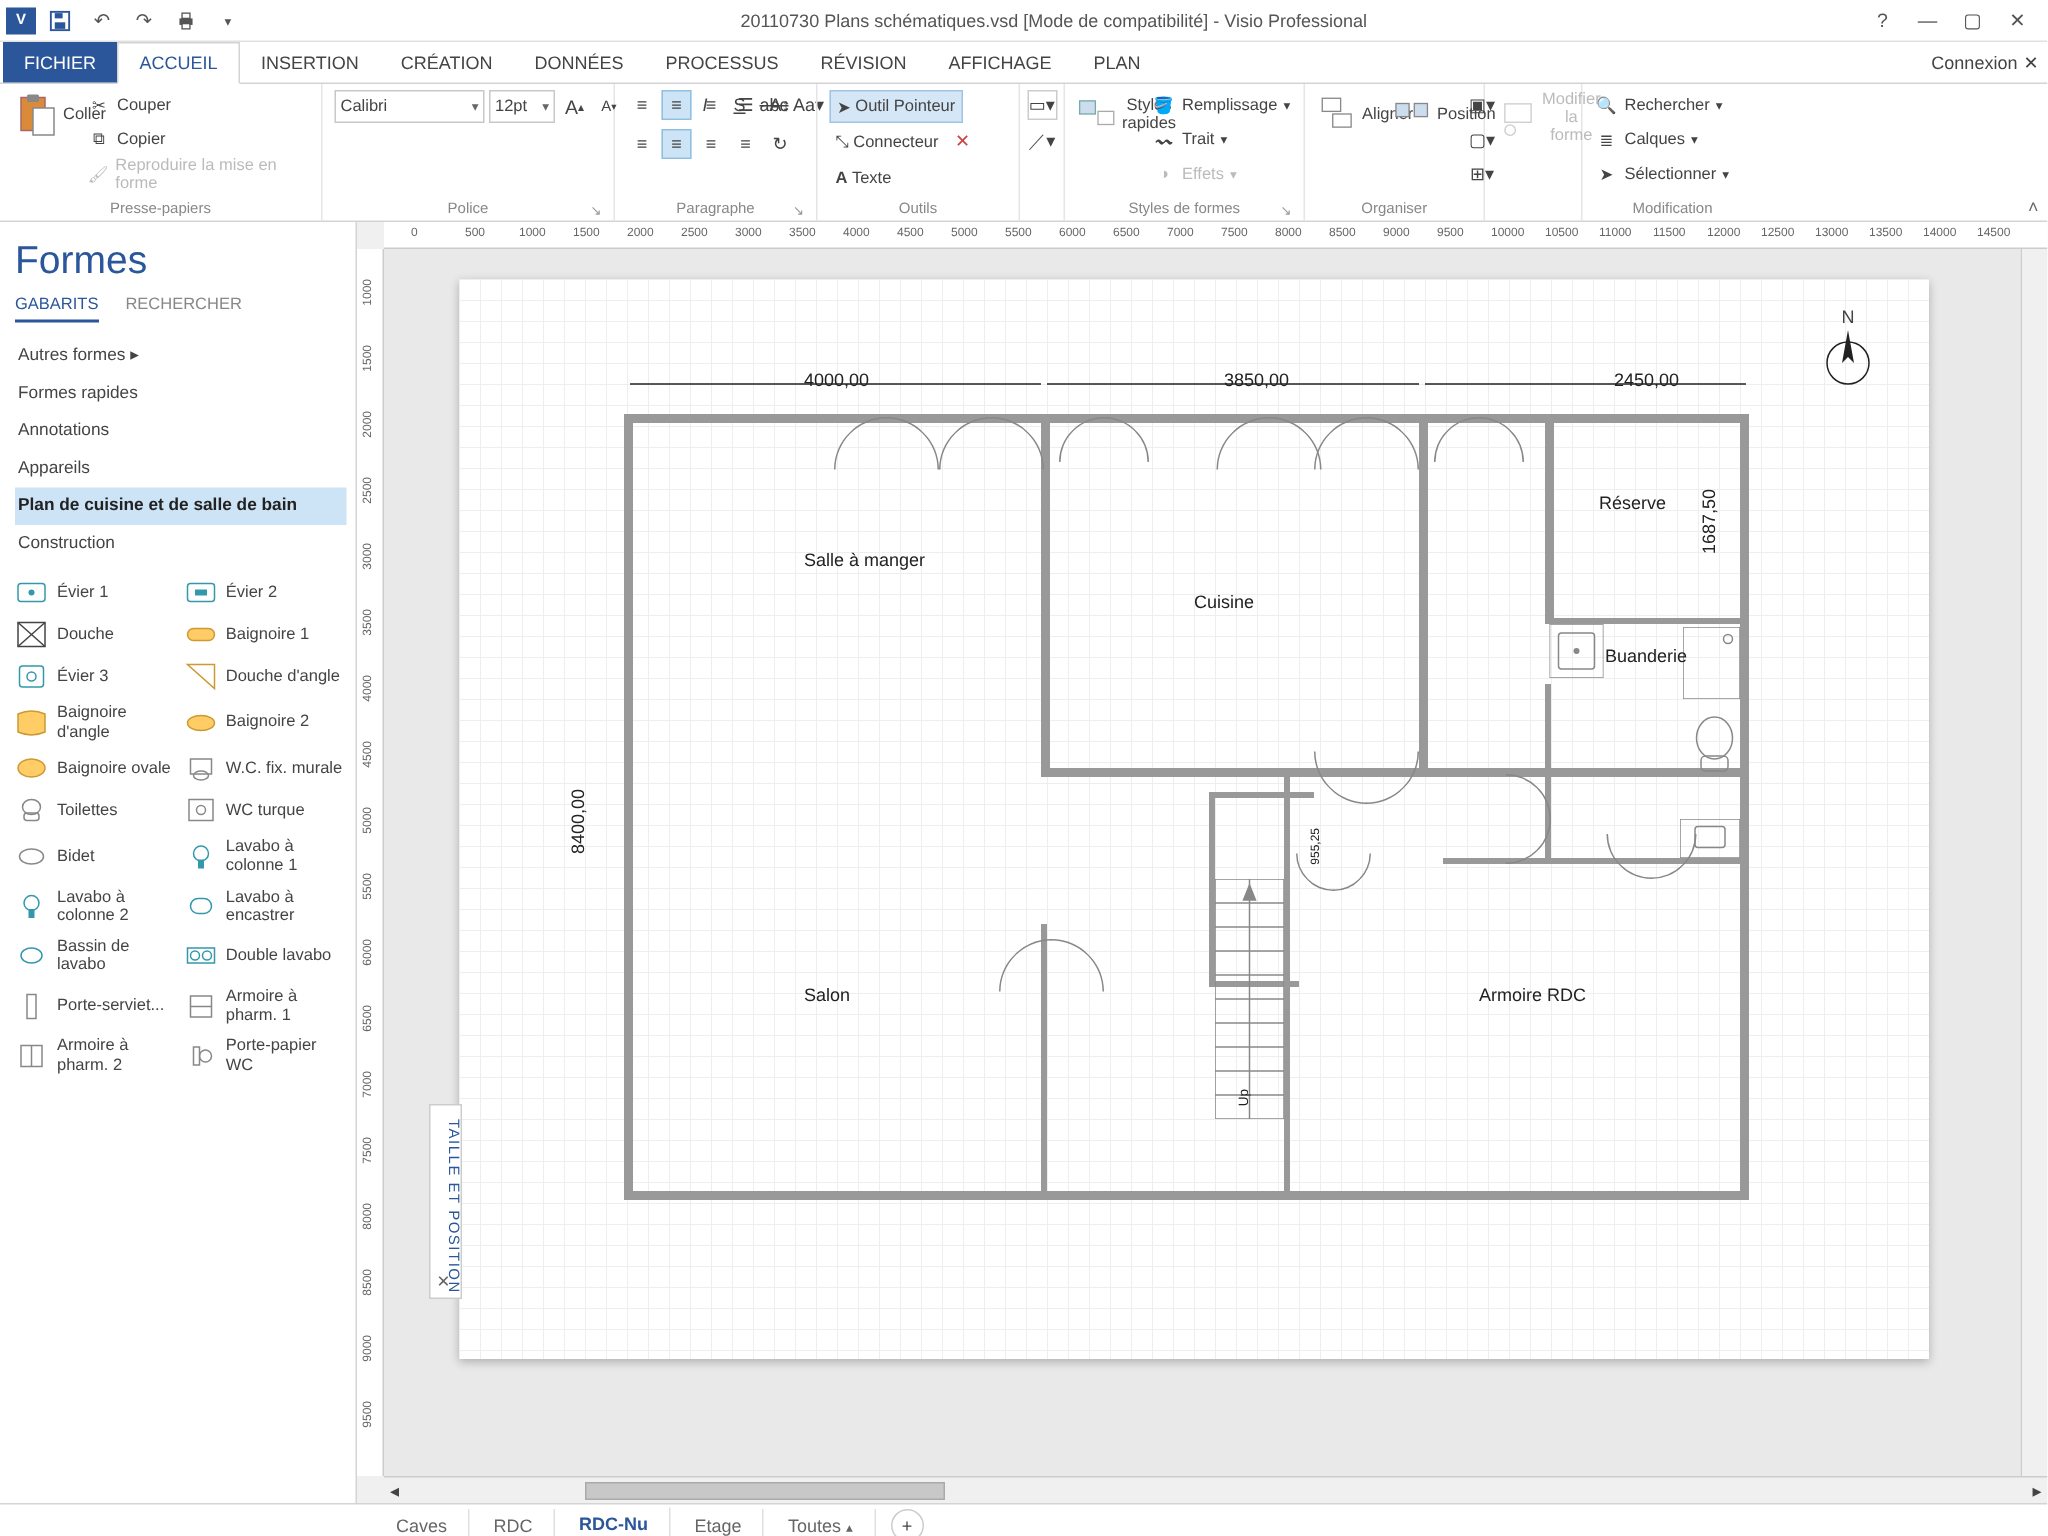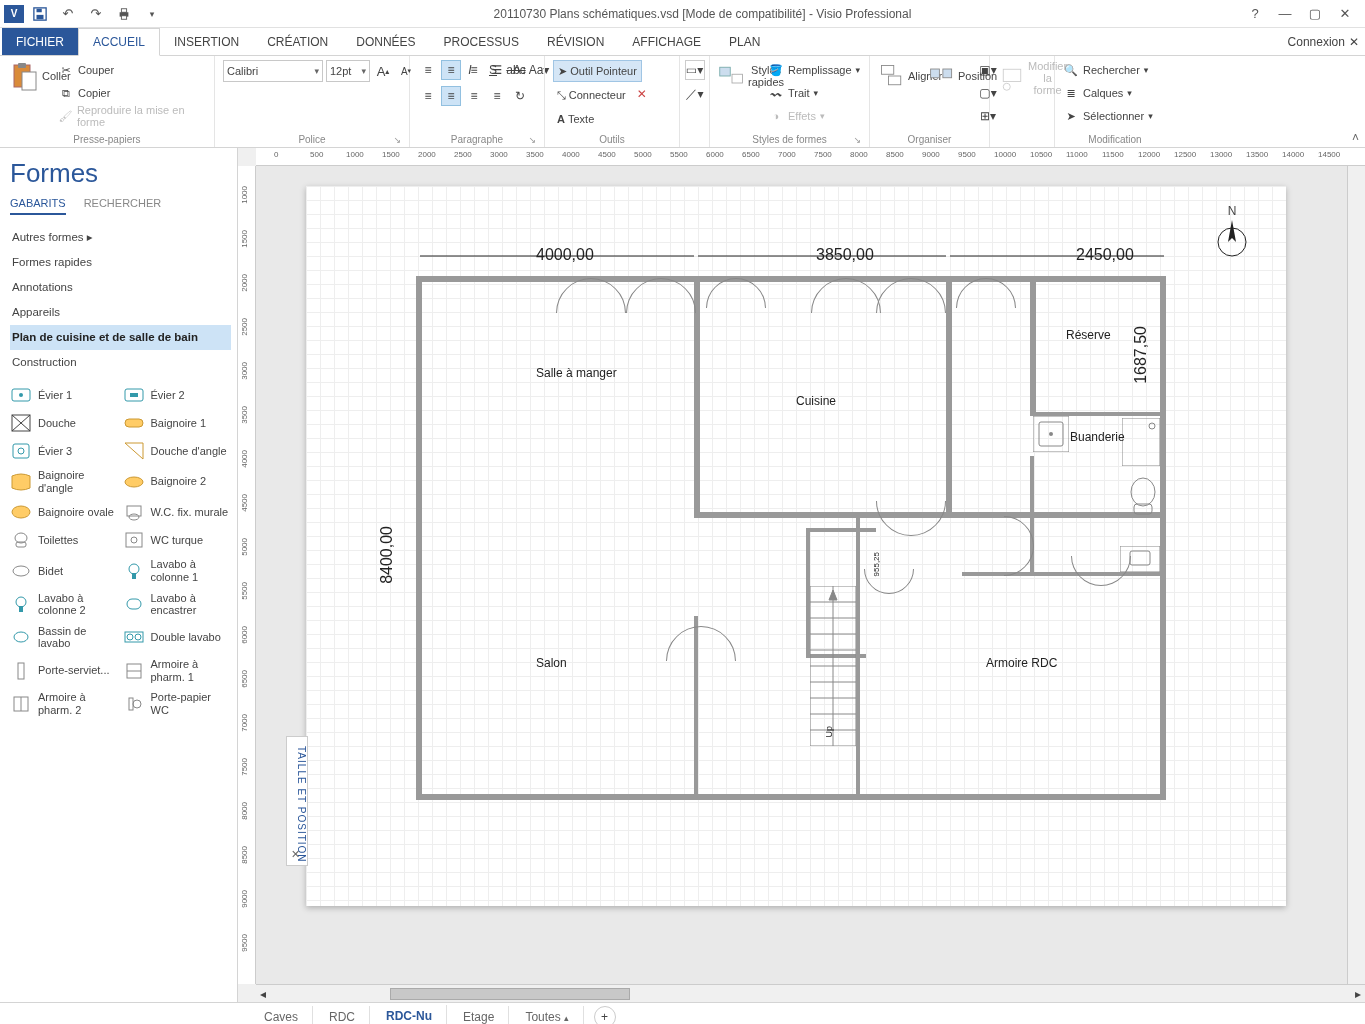--- a/index.html
+++ b/index.html
@@ -57,21 +57,21 @@
 .vruler .tick { position: absolute; left: 2px; writing-mode: vertical-rl; transform: rotate(180deg); }
 .drawsurf { flex: 1; position: relative; overflow: hidden; background: #e9e9e9; }
 .page { position: absolute; left: 50px; top: 20px; width: 980px; height: 720px; background: #fff; box-shadow: 0 2px 6px rgba(0,0,0,0.25);
   background-image: linear-gradient(#eee 1px, transparent 1px), linear-gradient(90deg, #eee 1px, transparent 1px);
   background-size: 14px 14px; }
 .floorplan { position: absolute; left: 110px; top: 50px; width: 780px; height: 590px; }
 .wall { position: absolute; background: #999; }
 .wallh { height: 6px; }
 .wallv { width: 6px; }
 .roomlabel { position: absolute; font-size: 12px; color: #222; }
-.dimlabel { position: absolute; font-size: 16px; color: #222; }
+.dimlabel { position: absolute; font-size: 12px; color: #222; }
 .door-arc { position: absolute; border: 1px solid #888; border-radius: 50%; border-bottom-color: transparent; border-left-color: transparent; }
 .compass { position: absolute; right: 30px; top: 18px; width: 48px; height: 60px; text-align: center; font-size: 12px; }
 .sidetab { position: absolute; left: 30px; top: 570px; width: 22px; height: 130px; background: #fff; border: 1px solid #ccc; writing-mode: vertical-rl; text-align: center; font-size: 10px; color: #2b579a; padding-top: 6px; letter-spacing: 1px; }
 .sidetab .closex { position: absolute; bottom: 4px; left: 4px; writing-mode: horizontal-tb; font-size: 11px; color: #666; }
 .hsb, .vsb { background: #f0f0f0; }
 .hsb { height: 18px; border-top: 1px solid #ccc; margin-left: 18px; display: flex; align-items: center; }
 .hsb .thumb { margin-left: 120px; width: 240px; height: 12px; background: #c8c8c8; border: 1px solid #aaa; }
 .vsb { width: 18px; border-left: 1px solid #ccc; }
 .pagetabs { height: 28px; background: #fff; border-top: 1px solid #d4d4d4; display: flex; align-items: center; padding-left: 250px; gap: 2px; font-size: 12px; }
 .pagetabs .ptab { padding: 4px 14px; color: #666; border-right: 1px solid #e0e0e0; }

